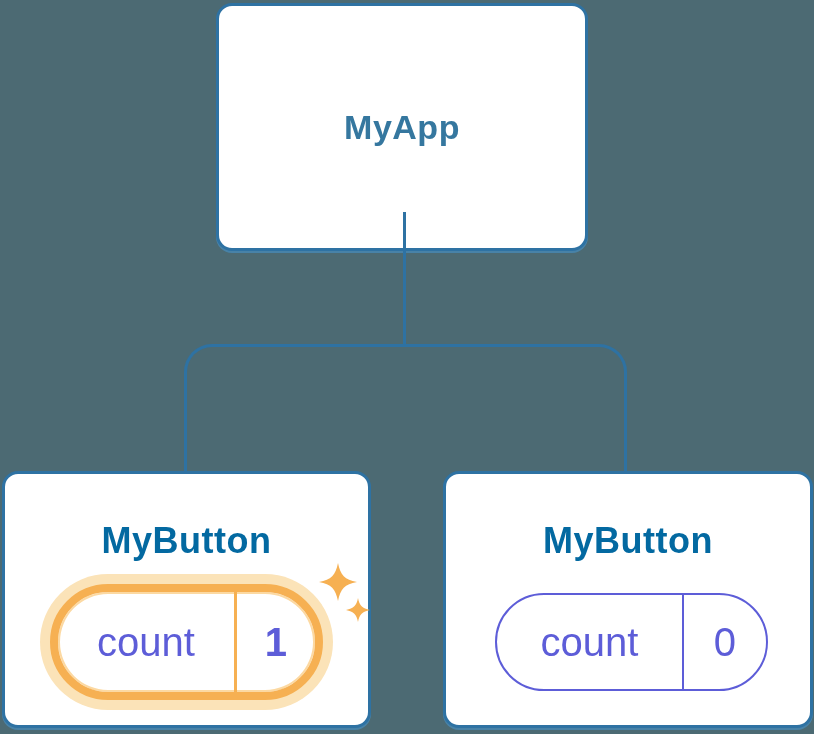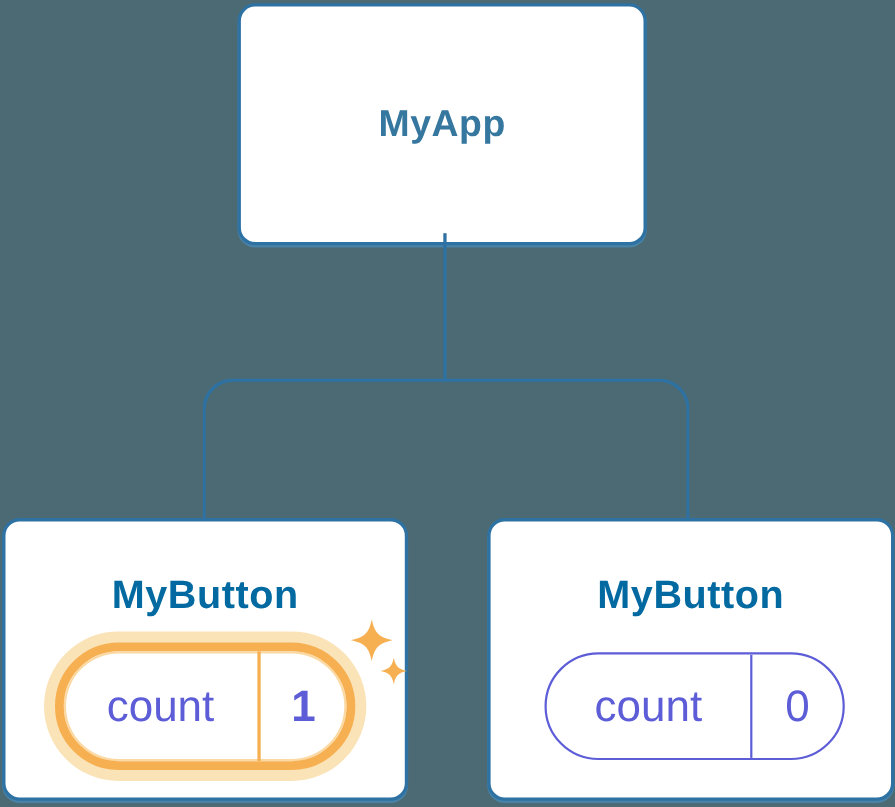--- a/index.html
+++ b/index.html
@@ -22,21 +22,21 @@
   .card {
     position: absolute;
     background: #ffffff;
     border: 3px solid #2E72A3;
     border-radius: 16px;
     box-shadow: 0 2px 0 rgba(72, 133, 173, 0.9);
     box-sizing: border-box;
   }
   .card-root {
     left: 216px; top: 3px;
-    width: 372px; height: 220px;
+    width: 372px; height: 248px;
     display: flex;
     align-items: center;
     justify-content: center;
   }
   .card-child-left  { left: 2px;   top: 471px; width: 369px; height: 257px; }
   .card-child-right { left: 443px; top: 471px; width: 370px; height: 257px; }
 
   .root-label {
     color: #35779F;
     font-size: 34px;

